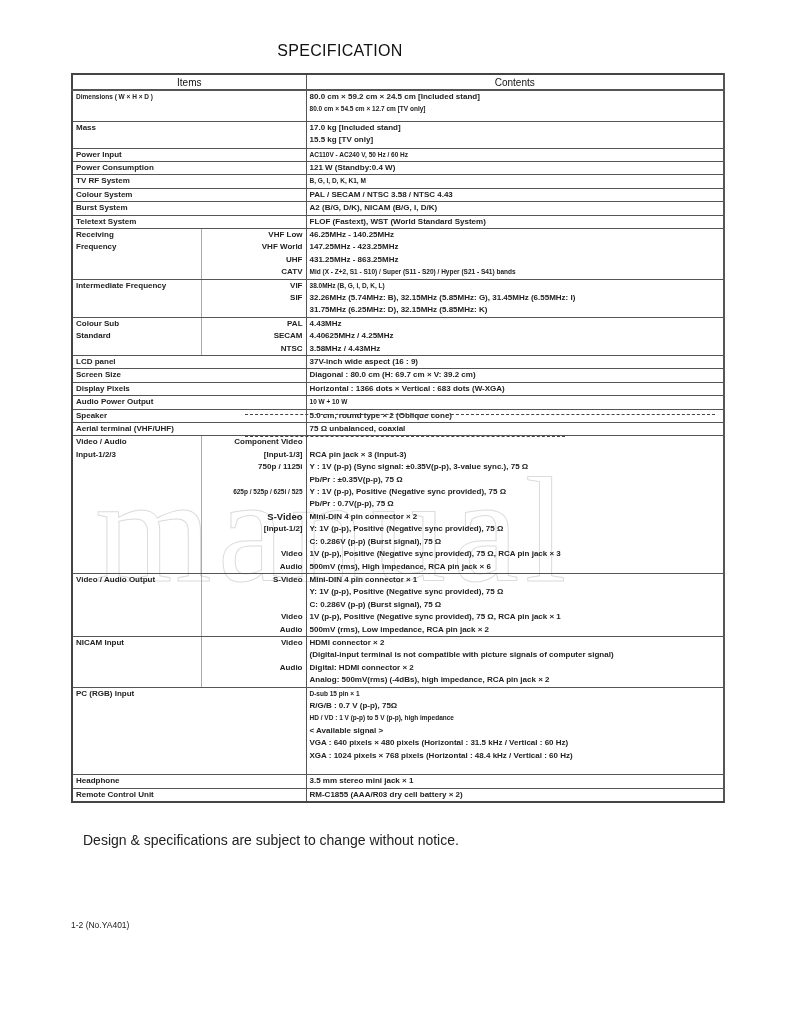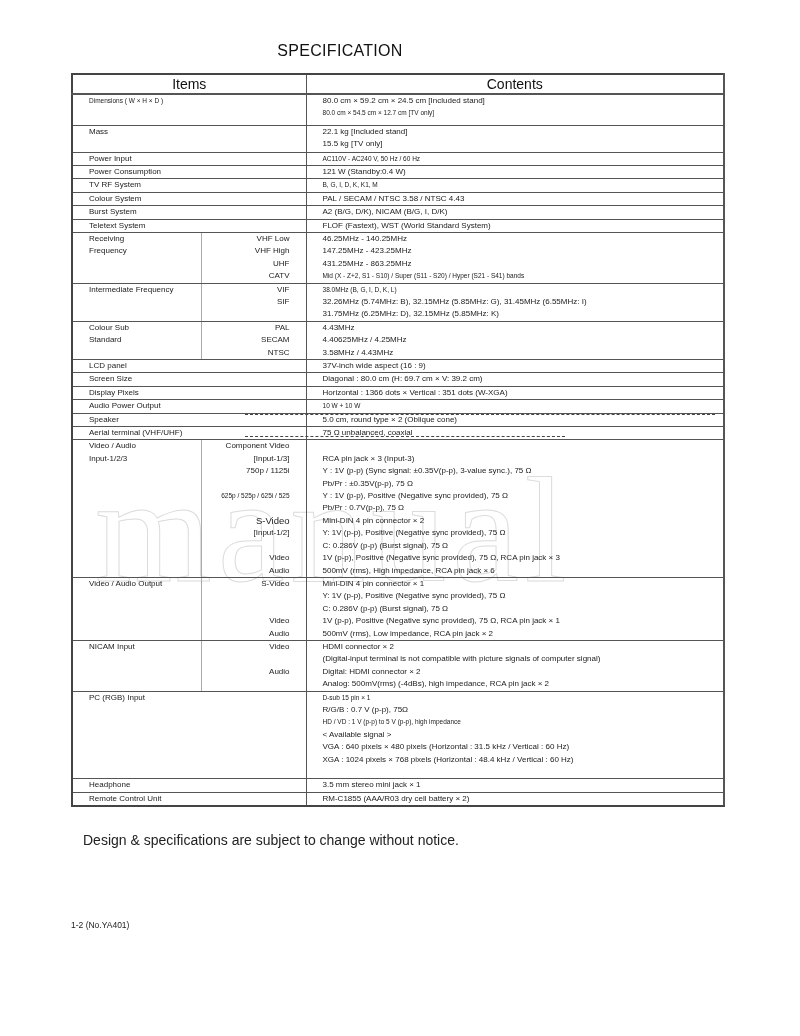--- a/index.html
+++ b/index.html
@@ -3,22 +3,22 @@
 <meta charset="utf-8">
 <style>
   html, body { margin:0; padding:0; background:#ffffff; }
   body { width:800px; height:1036px; position:relative; font-family:"Liberation Sans", sans-serif; color:#222; overflow:hidden; }
   .title { position:absolute; top:42px; left:0; width:680px; text-align:center; font-size:16px; letter-spacing:0.3px; color:#111; }
   .watermark { position:absolute; left:95px; top:470px; width:720px; height:120px; font-family:"Liberation Serif", serif; font-size:150px; line-height:120px; color:transparent; -webkit-text-stroke:1px #dcdcdc; letter-spacing:6px; pointer-events:none; z-index:0; }
   table.spec { position:absolute; left:71px; top:73px; width:652px; border-collapse:collapse; table-layout:fixed; z-index:1; border:2px solid #444; border-right:2px solid #555; }
   table.spec col.c1 { width:129px; }
   table.spec col.c2 { width:105px; }
   table.spec col.c3 { width:418px; }
-  table.spec th { font-weight:normal; font-size:14px; border:1px solid #555; border-bottom:2px solid #555; padding:1px 0 1px; text-align:center; height:12px; color:#111; }
-  table.spec td { font-size:8px; vertical-align:top; padding:0 16px; line-height:12.4px; border-top:1.5px solid #888; border-bottom:1px solid #555; color:#222; }
+  table.spec th { font-weight:normal; font-size:10px; border:1px solid #555; border-bottom:2px solid #555; padding:1px 0 1px; text-align:center; height:12px; color:#111; }
+  table.spec td { font-size:8px; vertical-align:top; padding:0 3px; line-height:12.4px; border-top:1.5px solid #888; border-bottom:1px solid #555; color:#222;font-weight:bold; }
   td.item { border-left:none; }
   td.sub { text-align:right; border-left:1px solid #aaa; padding-right:4px;margin-top:19px; }
   td.val { border-left:1px solid #555; padding-left:3px; }
   .small { font-size:6.5px; }
   .line { display:block; white-space:nowrap; }
   .note { position:absolute; left:83px; top:832px; font-size:14px; color:#222; }
   .footer { position:absolute; left:71px; top:894px; font-size:8.5px; color:#222;margin-top:26px; }
   .dash { position:absolute; height:0; border-top:1px dashed #444; z-index:2; }
 </style>
 </head>
@@ -49,21 +49,21 @@
         <span class="line">80.0 cm × 59.2 cm × 24.5 cm [Included stand]</span>
         <span class="line small">80.0 cm × 54.5 cm × 12.7 cm [TV only]</span>
       </td>
     </tr>
 
     <tr style="height:27px;">
       <td class="item" colspan="2">
           <span class="line">Mass</span>
         </td>
       <td class="val">
-        <span class="line">22.1 kg [Included stand]</span>
+        <span class="line">17.0 kg [Included stand]</span>
         <span class="line">15.5 kg [TV only]</span>
       </td>
     </tr>
 
     <tr>
       <td class="item" colspan="2">
           <span class="line">Power Input</span>
         </td>
       <td class="val">
           <span class="line small">AC110V - AC240 V, 50 Hz / 60 Hz</span>
@@ -115,21 +115,21 @@
         </td>
     </tr>
 
     <tr>
       <td class="item">
         <span class="line">Receiving</span>
         <span class="line">Frequency</span>
       </td>
       <td class="sub">
         <span class="line">VHF Low</span>
-        <span class="line">VHF High</span>
+        <span class="line">VHF World</span>
         <span class="line">UHF</span>
         <span class="line">CATV</span>
       </td>
       <td class="val">
         <span class="line">46.25MHz - 140.25MHz</span>
         <span class="line">147.25MHz - 423.25MHz</span>
         <span class="line">431.25MHz - 863.25MHz</span>
         <span class="line small">Mid (X - Z+2, S1 - S10) / Super (S11 - S20) / Hyper (S21 - S41) bands</span>
       </td>
     </tr>
@@ -183,21 +183,21 @@
       <td class="val">
           <span class="line">Diagonal : 80.0 cm (H: 69.7 cm × V: 39.2 cm)</span>
         </td>
     </tr>
 
     <tr>
       <td class="item" colspan="2">
           <span class="line">Display Pixels</span>
         </td>
       <td class="val">
-          <span class="line">Horizontal : 1366 dots × Vertical : 351 dots (W-XGA)</span>
+          <span class="line">Horizontal : 1366 dots × Vertical : 683 dots (W-XGA)</span>
         </td>
     </tr>
 
     <tr>
       <td class="item" colspan="2">
           <span class="line">Audio Power Output</span>
         </td>
       <td class="val">
           <span class="line small">10 W + 10 W</span>
         </td>

